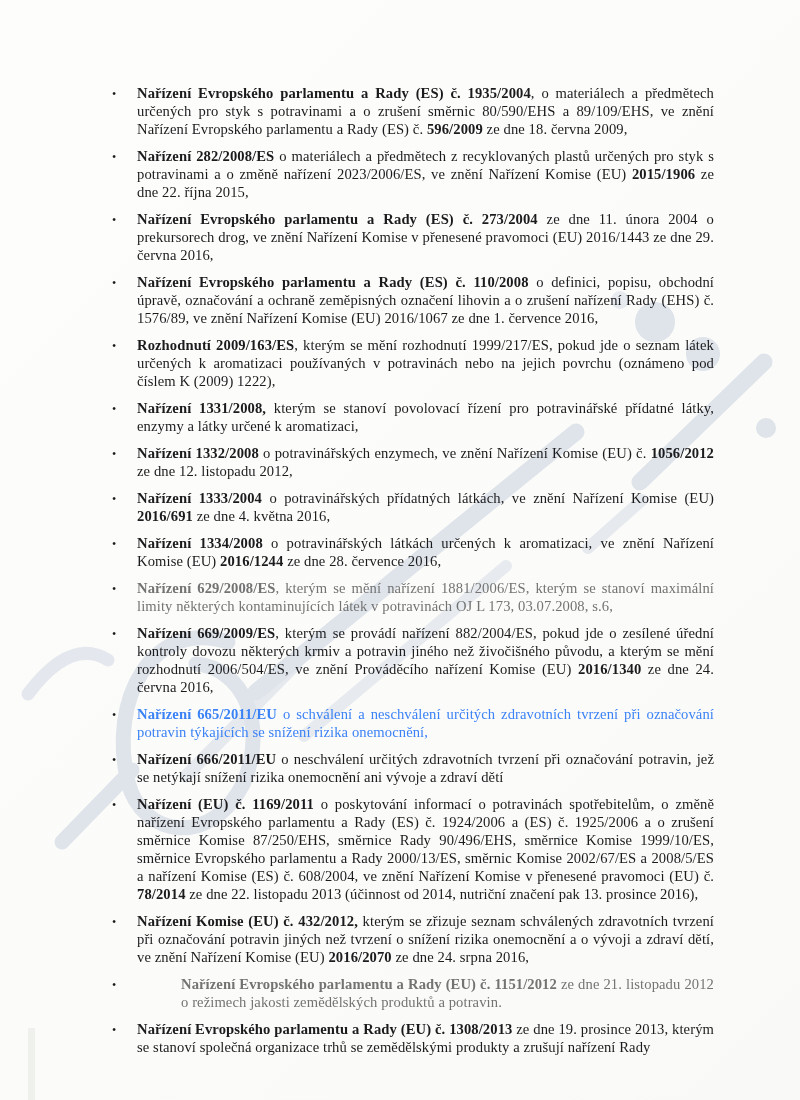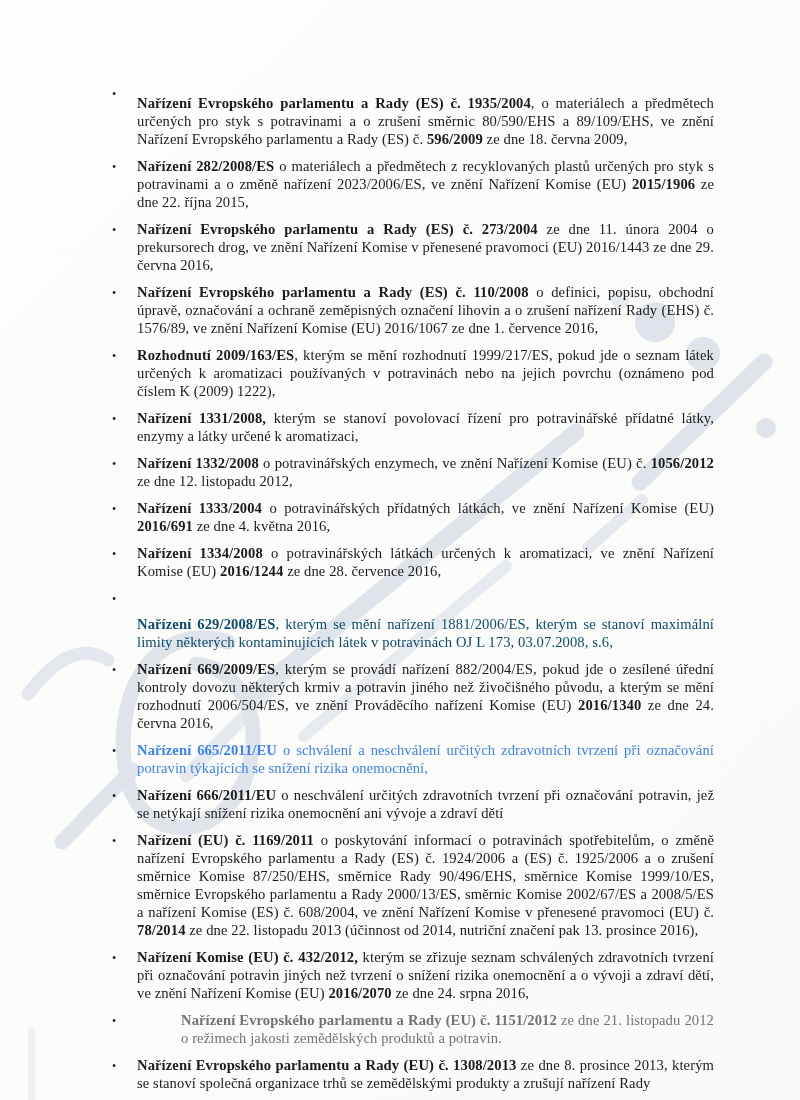--- a/index.html
+++ b/index.html
@@ -90,21 +90,21 @@
   </g>
 </svg>
 
 <div class="scan-edge"></div>
 <div class="noise-dot" style="left:558px; top:836px; width:4px; height:4px; background:#c8d2e0; opacity:.6;"></div>
 
 <div class="content">
   <ul class="reg-list">
       <li>
         <span class="marker" style="color: rgb(27, 27, 29);">•</span>
-        <div class="item-text" style="color: rgb(27, 27, 29); margin-top: 10px;"><b>Nařízení Evropského parlamentu a Rady (ES) č. 1935/2004</b><span>, o materiálech a předmětech určených pro styk s potravinami a o zrušení směrnic 80/590/EHS a 89/109/EHS, ve znění Nařízení Evropského parlamentu a Rady (ES) č. </span><b>596/2009</b><span> ze dne 18. června 2009,</span></div>
+        <div class="item-text" style="color: rgb(27, 27, 29);"><b>Nařízení Evropského parlamentu a Rady (ES) č. 1935/2004</b><span>, o materiálech a předmětech určených pro styk s potravinami a o zrušení směrnic 80/590/EHS a 89/109/EHS, ve znění Nařízení Evropského parlamentu a Rady (ES) č. </span><b>596/2009</b><span> ze dne 18. června 2009,</span></div>
       </li>
       <li>
         <span class="marker" style="color: rgb(27, 27, 29);">•</span>
         <div class="item-text" style="color: rgb(27, 27, 29);"><b>Nařízení 282/2008/ES</b><span> o materiálech a předmětech z recyklovaných plastů určených pro styk s potravinami a o změně nařízení 2023/2006/ES, ve znění Nařízení Komise (EU) </span><b>2015/1906</b><span> ze dne 22. října 2015,</span></div>
       </li>
       <li>
         <span class="marker" style="color: rgb(27, 27, 29);">•</span>
         <div class="item-text" style="color: rgb(27, 27, 29);"><b>Nařízení Evropského parlamentu a Rady (ES) č. 273/2004</b><span> ze dne 11. února 2004 o prekursorech drog, ve znění Nařízení Komise v přenesené pravomoci (EU) 2016/1443 ze dne 29. června 2016,</span></div>
       </li>
       <li>
@@ -126,21 +126,21 @@
       <li>
         <span class="marker" style="color: rgb(27, 27, 29);">•</span>
         <div class="item-text" style="color: rgb(27, 27, 29);"><b>Nařízení 1333/2004</b><span> o potravinářských přídatných látkách, ve znění Nařízení Komise (EU) </span><b>2016/691</b><span> ze dne 4. května 2016,</span></div>
       </li>
       <li>
         <span class="marker" style="color: rgb(27, 27, 29);">•</span>
         <div class="item-text" style="color: rgb(27, 27, 29);"><b>Nařízení 1334/2008</b><span> o potravinářských látkách určených k aromatizaci, ve znění Nařízení Komise (EU) </span><b>2016/1244</b><span> ze dne 28. července 2016,</span></div>
       </li>
       <li>
         <span class="marker" style="color: rgb(27, 27, 29);">•</span>
-        <div class="item-text" style="color: #0c4a6e; margin-top: 26px;"><b>Nařízení 629/2008/ES</b><span>, kterým se mění nařízení 1881/2006/ES, kterým se stanoví maximální limity některých kontaminujících látek v potravinách  OJ L 173, 03.07.2008, s.6,</span></div>
+        <div class="item-text" style="color: #737373;"><b>Nařízení 629/2008/ES</b><span>, kterým se mění nařízení 1881/2006/ES, kterým se stanoví maximální limity některých kontaminujících látek v potravinách  OJ L 173, 03.07.2008, s.6,</span></div>
       </li>
       <li>
         <span class="marker" style="color: rgb(27, 27, 29);">•</span>
         <div class="item-text" style="color: rgb(27, 27, 29);"><b>Nařízení 669/2009/ES</b><span>, kterým se provádí nařízení  882/2004/ES, pokud jde o zesílené úřední kontroly dovozu některých krmiv a potravin jiného než živočišného původu, a kterým se mění rozhodnutí 2006/504/ES, ve znění Prováděcího nařízení Komise (EU) </span><b>2016/1340</b><span> ze dne 24. června 2016,</span></div>
       </li>
       <li>
         <span class="marker" style="color: rgb(27, 27, 29);">•</span>
         <div class="item-text" style="color: #3b82f6;"><b>Nařízení 665/2011/EU</b><span> o schválení a neschválení určitých zdravotních tvrzení při označování potravin týkajících se snížení rizika onemocnění,</span></div>
       </li>
       <li>
@@ -154,16 +154,16 @@
       <li>
         <span class="marker" style="color: rgb(27, 27, 29);">•</span>
         <div class="item-text" style="color: rgb(27, 27, 29);"><b>Nařízení Komise (EU) č. 432/2012,</b><span> kterým se zřizuje seznam schválených zdravotních tvrzení při označování potravin jiných než tvrzení o snížení rizika onemocnění a o vývoji a zdraví dětí, ve znění Nařízení Komise (EU) </span><b>2016/2070</b><span> ze dne 24. srpna 2016,</span></div>
       </li>
       <li>
         <span class="marker" style="color: rgb(27, 27, 29);">•</span>
         <div class="item-text" style="color: #737373; margin-left: 44px;"><b>Nařízení Evropského parlamentu a Rady (EU) č. 1151/2012</b><span> ze dne 21. listopadu 2012 o režimech jakosti zemědělských produktů a potravin.</span></div>
       </li>
       <li>
         <span class="marker" style="color: rgb(27, 27, 29);">•</span>
-        <div class="item-text" style="color: rgb(27, 27, 29);"><b>Nařízení Evropského parlamentu a Rady (EU) č. 1308/2013</b><span> ze dne 8. prosince 2013, kterým se stanoví společná organizace trhů se zemědělskými produkty a zrušují nařízení Rady</span></div>
+        <div class="item-text" style="color: rgb(27, 27, 29);"><b>Nařízení Evropského parlamentu a Rady (EU) č. 1308/2013</b><span> ze dne 19. prosince 2013, kterým se stanoví společná organizace trhů se zemědělskými produkty a zrušují nařízení Rady</span></div>
       </li>
     </ul>
 </div>
 
 </body></html>

